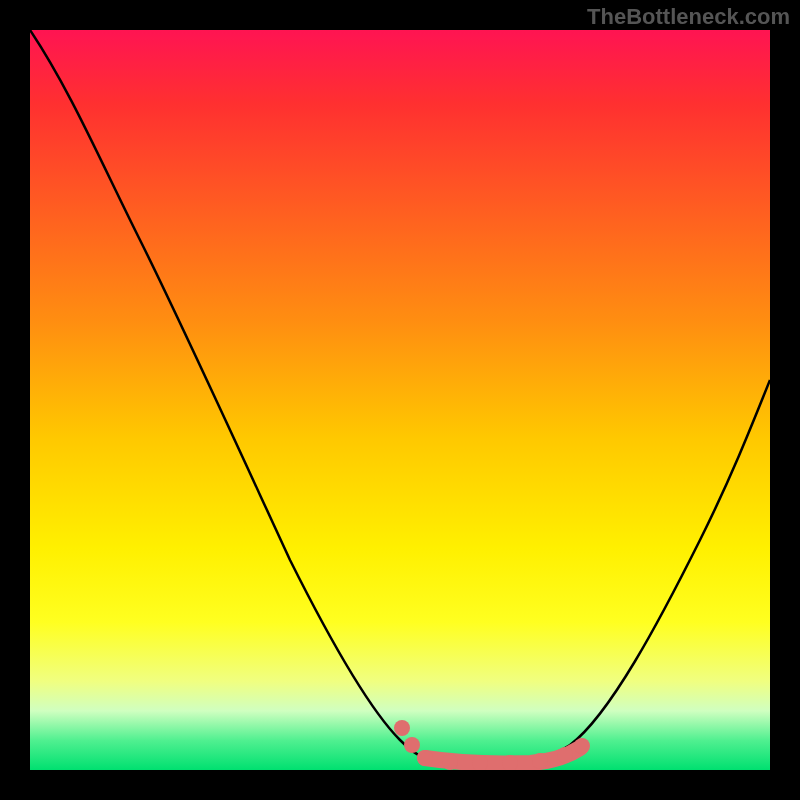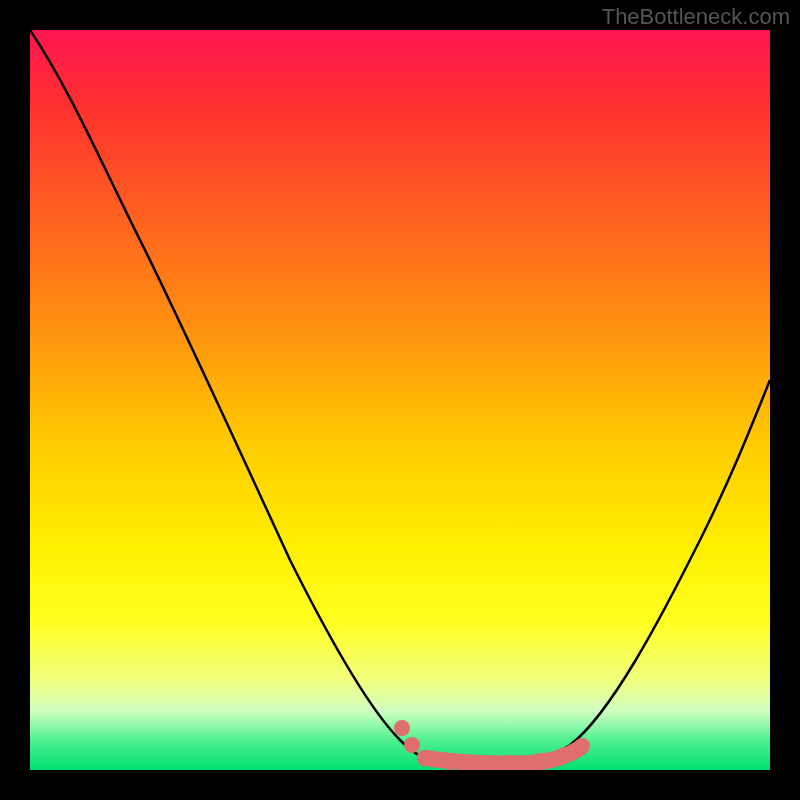--- a/index.html
+++ b/index.html
@@ -10,21 +10,21 @@
     background: #000;
     position: relative;
     font-family: Arial, sans-serif;
   }
   .watermark {
     position: absolute;
     top: 4px;
     right: 10px;
     color: #555;
     font-size: 22px;
-    font-weight: 400;
+    font-weight: 700;
     z-index: 10;
   }
   .plot-area {
     position: absolute;
     left: 30px;
     top: 30px;
     width: 740px;
     height: 740px;
     overflow: hidden;
   }

